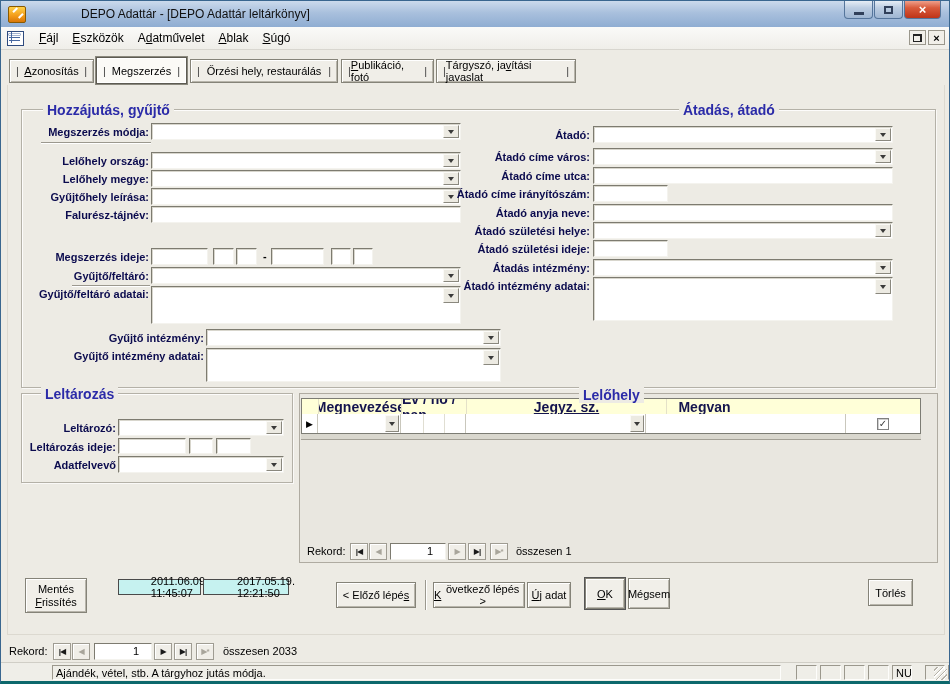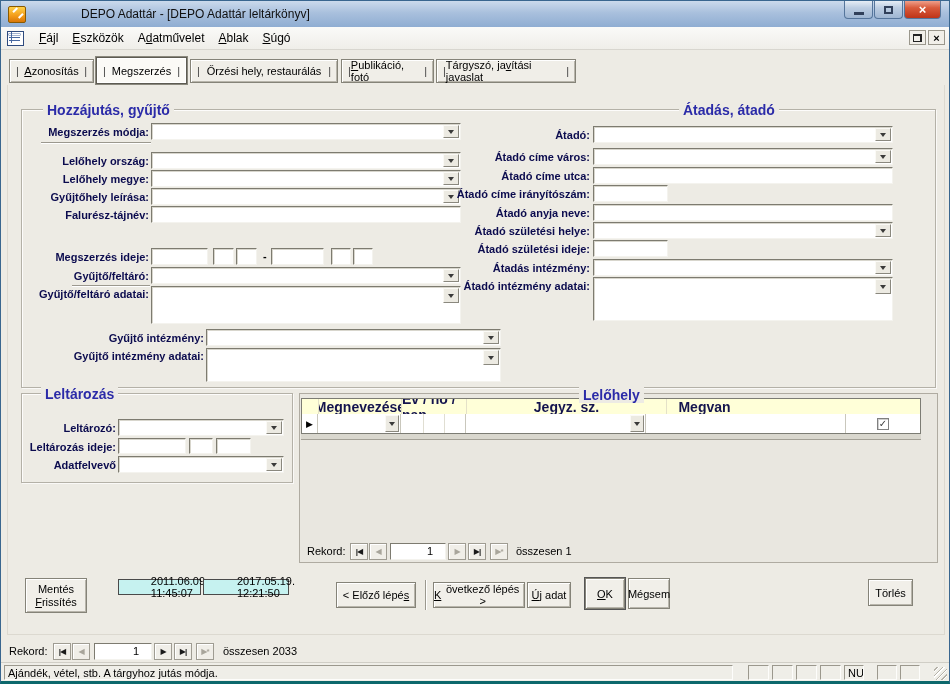--- a/index.html
+++ b/index.html
@@ -95,21 +95,21 @@
     box-shadow:inset 1px 1px 0 #fff,inset -1px -1px 0 #b8b5ab;
     display:flex;align-items:center;justify-content:center;font-size:11px;text-align:center;}
   .btn.default{box-shadow:inset 1px 1px 0 #fff,inset -1px -1px 0 #b8b5ab,0 0 0 1px #555;}
   .tsbox{position:absolute;background:#C6F2F0;border:1px solid #4a4a4a;box-sizing:border-box;
     font-size:11px;display:flex;align-items:center;justify-content:center;padding-left:40px;}
   .notebox{position:absolute;background:#FFFFDE;border:1px solid #6f6d64;box-sizing:border-box;
     font-size:11px;padding:2px 4px;}
   
   .statusbar{position:absolute;left:0;top:661px;width:100%;height:20px;background:#EFEEE8;border-top:1px solid #D0CEC6;}
   .sb-panel{position:absolute;top:2px;height:15px;box-sizing:border-box;background:#EFEEE8;
-    border:1px solid;border-color:#9b988d #fdfdfb #fdfdfb #9b988d;font-size:11px;padding:1px 3px 0 3px;overflow:hidden;white-space:nowrap;}
+    border:1px solid;border-color:#9b988d #fdfdfb #fdfdfb #9b988d;font-size:11px;padding:1px 3px 0 3px;overflow:hidden;white-space:nowrap;margin-left:48px;}
   .grip{position:absolute;right:2px;top:4px;width:13px;height:13px;
     background:repeating-linear-gradient(135deg,transparent 0 2px,#b5b2a8 2px 3px,#fff 3px 4px);}
   .ac{text-decoration:underline;}
 </style>
 </head>
 <body>
 
 <div class="win">
 
   <div class="titlebar">
@@ -284,21 +284,21 @@
   <div class="fld-lbl" style="left:25px;top:458px;width:90px;">Adatfelvevő</div>
   <div class="combo" style="left:117px;top:455px;width:166px;height:17px;">
       <div class="dd"></div>
     </div>
 
   <div class="subform">
     <div class="grid-head">
       <div class="gh" style="width:17px;"></div>
       <div class="gh" style="width:83px;">Megnevezése</div>
       <div class="gh" style="width:65px;">Év / hó / nap</div>
-      <div class="gh" style="width:200px;">Jegyz. sz.</div>
+      <div class="gh" style="width:200px;text-decoration:underline;">Jegyz. sz.</div>
       <div class="gh" style="width:75px;border-right:none;">Megvan</div>
     </div>
     <div class="grid-row">
       <div class="gc rowsel" style="width:16px;">▶</div>
       <div class="gc" style="width:83px;">
           <div class="gdd"></div>
         </div>
       <div class="gc" style="width:65px;">
         <div class="gsub" style="left:22px;"></div>
         <div class="gsub" style="left:43px;"></div>

